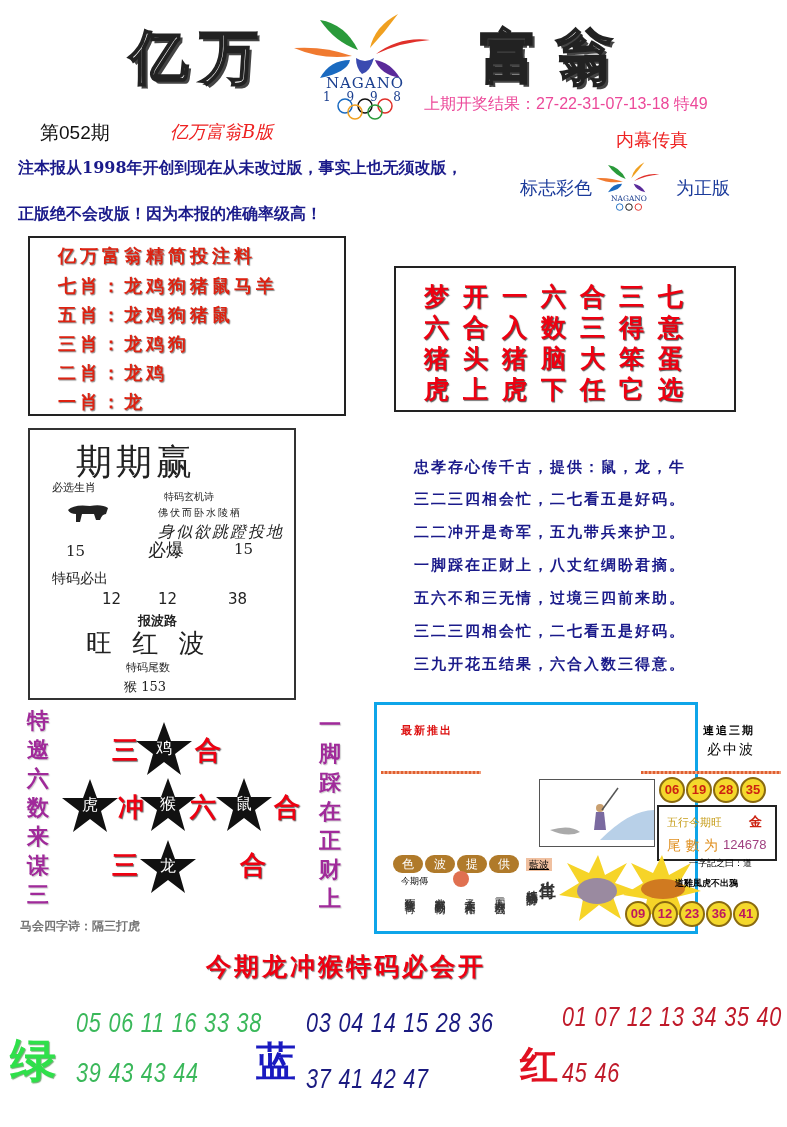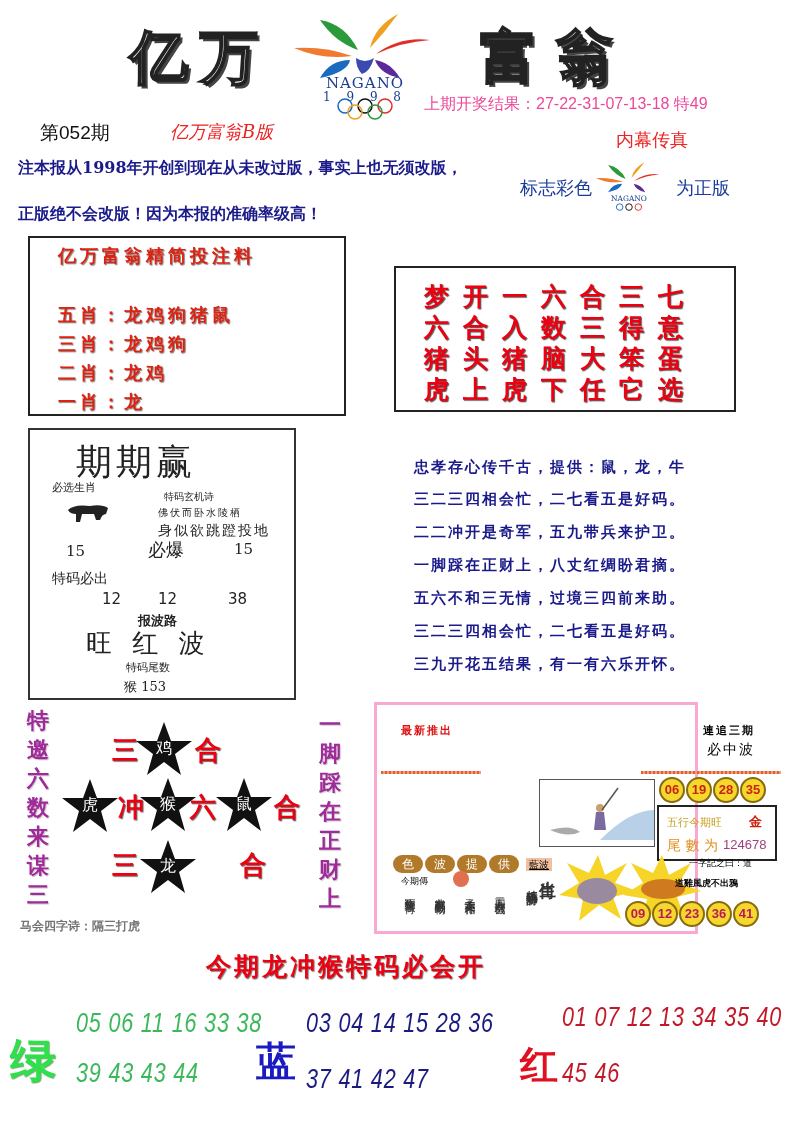--- a/index.html
+++ b/index.html
@@ -41,21 +41,21 @@
   
   .vert { font-family: "DejaVu Serif", serif; font-weight: bold; font-size: 22px; line-height: 29px; width: 28px; text-align: center;
     color: #a02a9a; text-shadow: 1px 1px 1px #ccc; }
   .star { position: absolute; width: 60px; height: 58px; }
   .star svg { width: 100%; height: 100%; }
   .star span { position: absolute; left: 0; right: 0; top: 18px; text-align: center; color: #fff; font-size: 16px; font-family: "DejaVu Serif", serif; }
   .redchar { position: absolute; font-family: "DejaVu Serif", serif; font-weight: bold; font-size: 26px; color: #e01; text-shadow: 1px 1px 1px #666; }
   .horse-poem { left: 20px; top: 918px; font-family: "DejaVu Serif", serif; font-weight: bold; color: #737373; font-size: 12px; white-space: nowrap; }
 
   
-  .box4 { left: 374px; top: 702px; width: 324px; height: 232px; border: 3px solid #f9a8d4; background: #fff; }
+  .box4 { left: 374px; top: 702px; width: 324px; height: 232px; border: 3px solid #0ea5e9; background: #fff; }
   .box4 .t { position: absolute; white-space: nowrap; font-family: "DejaVu Serif", serif; }
   .ball { display: inline-block; width: 26px; height: 26px; border-radius: 50%; background: #f4d82c; border: 2px solid #8a6a10;
     text-align: center; line-height: 22px; font-size: 13px; font-weight: bold; font-family: "Liberation Sans", sans-serif; margin-right: 1px; }
   .ball.red { color: #c21; }
   .ball.blue { color: #be185d; }
   .pill { display: inline-block; width: 30px; height: 18px; border-radius: 9px; background: #b07a2a; color: #fff; text-align: center;
     font-size: 12px; line-height: 18px; margin-right: 2px; font-family: "DejaVu Serif", serif; }
   .vtext { position: absolute; writing-mode: vertical-rl; font-size: 11px; font-family: "DejaVu Serif", serif; color: #333; letter-spacing: 1px; }
 
   .headline { left: 206px; top: 950px; font-family: "DejaVu Serif", serif; font-weight: bold; font-size: 25px; color: #e01; text-shadow: 1px 1px 1px #777; letter-spacing: 3px; white-space: nowrap; }
@@ -111,20 +111,21 @@
     <text x="75" y="84" text-anchor="middle" font-size="16" fill="#1b3f8f" font-family="DejaVu Serif, serif">NAGANO</text>
     <circle cx="55" cy="98" r="7" fill="none" stroke="#1a6ac0" stroke-width="2"></circle>
     <circle cx="75" cy="98" r="7" fill="none" stroke="#111" stroke-width="2"></circle>
     <circle cx="95" cy="98" r="7" fill="none" stroke="#e0302a" stroke-width="2"></circle>
   </svg>
 </div>
 <div class="abs logo-color" style="left:676px;">为正版</div>
 
 <div class="abs box1">
   <div class="line" style="top:6px;">亿万富翁精简投注料</div>
+  <div class="line" style="top:36px;"><span>七肖：</span><span>龙鸡狗猪鼠马羊</span></div>
   <div class="line" style="top:65px;"><span>五肖：</span><span>龙鸡狗猪鼠</span></div>
   <div class="line" style="top:94px;"><span>三肖：</span><span>龙鸡狗</span></div>
   <div class="line" style="top:123px;"><span>二肖：</span><span>龙鸡</span></div>
   <div class="line" style="top:152px;"><span>一肖：</span><span>龙</span></div>
 </div>
 
 <div class="abs box2">
   <div class="line" style="top:43px;">六合入数三得意</div>
   <div class="line" style="top:12px;">梦开一六合三七</div>
   <div class="line" style="top:74px;">猪头猪脑大笨蛋</div>
@@ -132,41 +133,41 @@
 </div>
 
 <div class="abs box3">
   <div class="t" style="left:46px;top:8px;font-size:36px;letter-spacing:4px;">期期赢</div>
   <div class="t" style="left:22px;top:50px;font-size:11px;">必选生肖</div>
   <svg class="t" style="left:34px;top:70px;" width="50" height="26" viewBox="0 0 50 26">
     <path d="M4 10 Q10 4 26 6 Q38 4 44 8 L42 14 Q38 14 36 20 L32 20 L30 14 L18 14 L16 22 L12 22 L12 14 Q6 14 4 10Z" fill="#222"></path>
   </svg>
   <div class="t" style="left:134px;top:60px;font-size:10px;">特码玄机诗</div>
   <div class="t" style="left:128px;top:76px;font-size:10px;letter-spacing:2px;">佛伏而卧水陵栖</div>
-  <div class="t" style="left:128px;top:92px;font-size:14px;letter-spacing:2px;">身似欲跳蹬投地</div>
+  <div class="t" style="left:128px;top:92px;font-size:16px;letter-spacing:2px;font-style:italic;">身似欲跳蹬投地</div>
   <div class="t" style="left:36px;top:112px;font-size:15px;">15</div>
   <div class="t" style="left:118px;top:108px;font-size:18px;">必爆</div>
   <div class="t" style="left:204px;top:110px;font-size:15px;">15</div>
   <div class="t" style="left:22px;top:140px;font-size:14px;">特码必出</div>
   <div class="t" style="left:72px;top:160px;font-size:15px;font-family:'DejaVu Sans',sans-serif;">12</div>
   <div class="t" style="left:128px;top:160px;font-size:15px;font-family:'DejaVu Sans',sans-serif;">12</div>
   <div class="t" style="left:198px;top:160px;font-size:15px;font-family:'DejaVu Sans',sans-serif;">38</div>
   <div class="t" style="left:108px;top:182px;font-size:13px;font-weight:bold;">报波路</div>
   <div class="t" style="left:56px;top:196px;font-size:26px;letter-spacing:6px;">旺 红 波</div>
   <div class="t" style="left:96px;top:230px;font-size:11px;">特码尾数</div>
   <div class="t" style="left:94px;top:248px;font-size:13px;">猴 153</div>
 </div>
 
 <div class="abs poem" style="left:414px;top:458px;">忠孝存心传千古，提供：鼠，龙，牛</div>
 <div class="abs poem" style="left:414px;top:490px;">三二三四相会忙，二七看五是好码。</div>
 <div class="abs poem" style="left:414px;top:523px;">二二冲开是奇军，五九带兵来护卫。</div>
 <div class="abs poem" style="left:414px;top:556px;">一脚踩在正财上，八丈红绸盼君摘。</div>
 <div class="abs poem" style="left:414px;top:589px;">五六不和三无情，过境三四前来助。</div>
 <div class="abs poem" style="left:414px;top:622px;">三二三四相会忙，二七看五是好码。</div>
-<div class="abs poem" style="left:414px;top:655px;">三九开花五结果，有一有六乐开怀。</div>
+<div class="abs poem" style="left:414px;top:655px;">三九开花五结果，六合入数三得意。</div>
 
 <div class="abs vert" style="left:24px;top:706px;">特邀六数来谋三</div>
 <div class="abs vert" style="left:316px;top:710px;">一脚踩在正财上</div>
 
 <div class="redchar" style="left:112px;top:733px;">三</div>
 <div class="star" style="left:134px;top:720px;">
   <svg viewBox="0 0 60 58">
       <polygon points="30,2 37,21 58,21 41,34 47,55 30,42 13,55 19,34 2,21 23,21" fill="#111"></polygon>
     </svg>
   <span>鸡</span>

